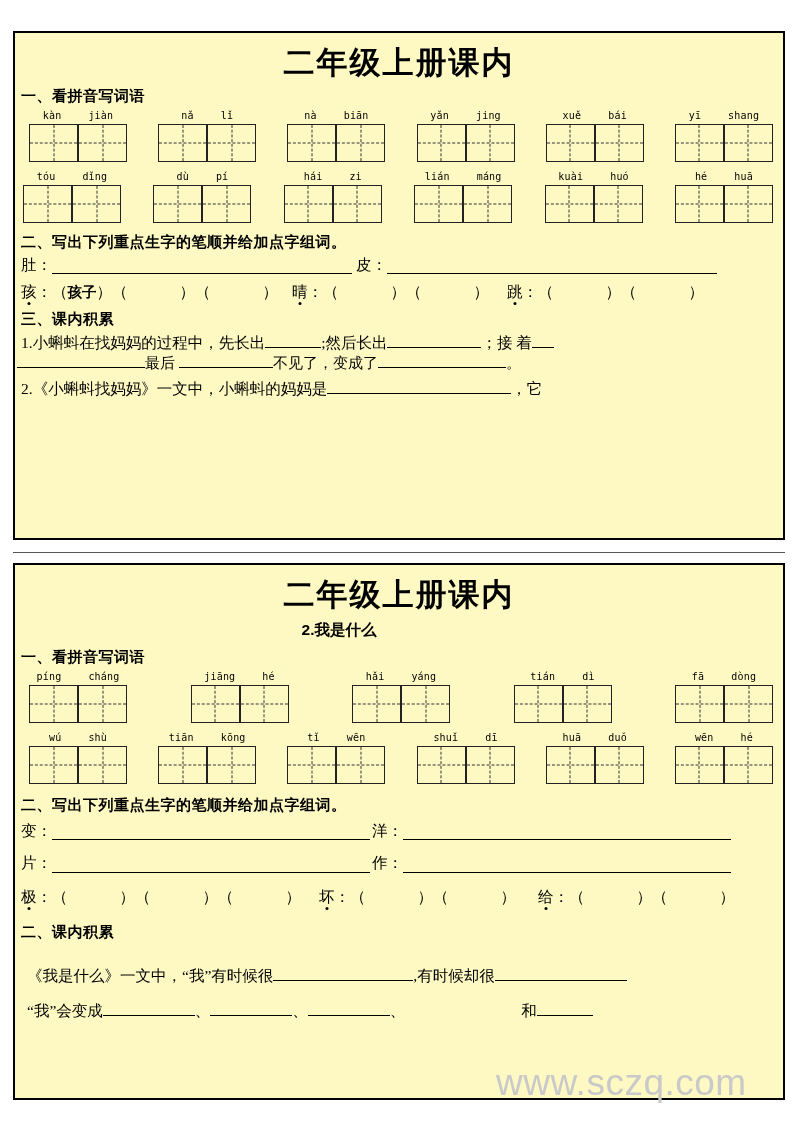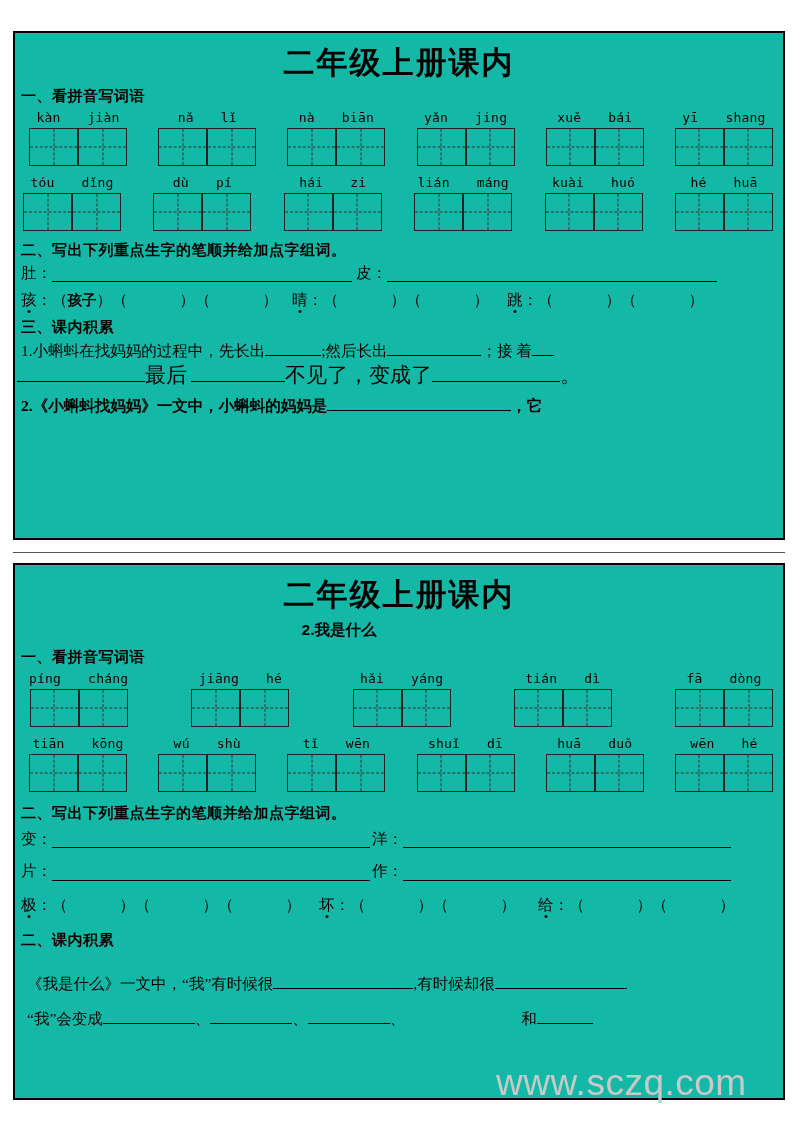--- a/index.html
+++ b/index.html
@@ -5,21 +5,21 @@
   html,body{margin:0;padding:0;}
   body{
     width:800px;height:1131px;background:#ffffff;
     font-family:"Liberation Serif","DejaVu Serif",serif;
     color:#000;position:relative;overflow:hidden;
   }
   .page{position:absolute;left:0;top:0;width:800px;height:1131px;}
 
   .sheet{
     position:absolute;left:13px;width:772px;
-    border:2.5px solid #000;box-sizing:border-box;background:#14b8a6;
+    border:2.5px solid #000;box-sizing:border-box;background:#fef9c3;
   }
   #sheet-1{top:31px;height:509px;}
   #sheet-2{top:563px;height:537px;}
 
   .sheet-divider{
     position:absolute;left:13px;width:772px;height:0;
     border-top:1.4px solid #555;top:552px;
   }
 
   .title{
@@ -36,21 +36,21 @@
     font-size:15px;font-weight:bold;
     font-family:"Liberation Sans","DejaVu Sans",sans-serif;
     margin:7px 0 2px 6px;letter-spacing:0.5px;
   }
 
   
   .py-row{display:flex;justify-content:space-between;padding:0 10px 0 14px;margin-top:4px;}
   .py-cell{display:flex;flex-direction:column;align-items:center;}
   .py-text{
     font-family:"DejaVu Sans Mono","Liberation Mono",monospace;
-    font-size:13px;letter-spacing:0.2px;white-space:nowrap;
+    font-size:10px;letter-spacing:0.2px;white-space:nowrap;
     margin-bottom:3px;display:flex;gap:27px;align-items:center;
   }
   .grid{display:flex;}
   .gcell{
     width:49px;height:38px;border:1.15px solid #222;
     box-sizing:border-box;position:relative;
   }
   .gcell + .gcell{border-left:none;}
   .grid .gcell:last-child{border-left:1.15px solid #222;}
   .gcell::before{
@@ -71,21 +71,21 @@
   .ul-thin{border-bottom:1.2px solid #000;display:inline-block;height:14px;}
   .dotchar{position:relative;display:inline-block;}
   .dotchar::after{
     content:"";position:absolute;left:50%;bottom:-3px;width:3px;height:3px;
     background:#000;border-radius:50%;transform:translateX(-50%);
   }
   .paren{display:inline-block;}
   .ans{font-weight:bold;font-family:"Liberation Sans","DejaVu Sans",sans-serif;font-size:14.5px;}
 
   .acc-line{font-size:15.5px;line-height:1.5;margin:1px 0 0 6px;white-space:nowrap;}
-  .acc-line2{font-size:21px;line-height:1.5;margin:-2px 0 0 2px;white-space:nowrap;}
+  .acc-line2{font-size:15px;line-height:1.5;margin:-2px 0 0 2px;white-space:nowrap;}
 
   .wm{
     position:absolute;left:496px;top:1062px;
     font-family:"Liberation Sans","DejaVu Sans",sans-serif;
     font-size:37px;color:#c9c9c9;letter-spacing:0.5px;
     white-space:nowrap;pointer-events:none;
   }
 
   .sp{display:inline-block;}
 </style>
@@ -256,21 +256,21 @@
 
     <div class="sec-head" style="margin-top:8px;">三、课内积累</div>
 
     <div class="acc-line">
       <span>1.小蝌蚪在找妈妈的过程中，先长出</span><span class="ul-thin" style="width:56px;"></span><span>;然后长出</span><span class="ul-thin" style="width:94px;"></span><span>；接 着</span><span class="ul-thin" style="width:22px;"></span>
     </div>
     <div class="acc-line2">
       <span class="ul-thin" style="width:128px;"></span><span>最后</span><span class="ul-thin" style="width:94px;margin-left:4px;"></span><span>不见了，变成了</span><span class="ul-thin" style="width:128px;"></span><span>。</span>
     </div>
 
-    <div class="acc-line" style="margin-top:2px;font-weight:bold;">
+    <div class="acc-line" style="margin-top:2px;">
       <span> 2.《小蝌蚪找妈妈》一文中，小蝌蚪的妈妈是</span><span class="ul-thin" style="width:184px;"></span><span>，它</span>
     </div>
 
   </div>
 
   <div class="sheet-divider"></div>
 
   <div class="sheet" id="sheet-2">
 
     <div class="title">二年级上册课内</div>
@@ -326,40 +326,40 @@
         <div class="grid">
           <div class="gcell"></div>
           <div class="gcell"></div>
         </div>
       </div>
     </div>
 
     <div class="py-row" style="margin-top:9px;">
       <div class="py-cell">
         <div class="py-text">
+          <span>wú</span>
+          <span>shù</span>
+        </div>
+        <div class="grid">
+          <div class="gcell"></div>
+          <div class="gcell"></div>
+        </div>
+      </div>
+      <div class="py-cell">
+        <div class="py-text">
           <span>tiān</span>
           <span>kōng</span>
         </div>
         <div class="grid">
           <div class="gcell"></div>
           <div class="gcell"></div>
         </div>
       </div>
       <div class="py-cell">
         <div class="py-text">
-          <span>wú</span>
-          <span>shù</span>
-        </div>
-        <div class="grid">
-          <div class="gcell"></div>
-          <div class="gcell"></div>
-        </div>
-      </div>
-      <div class="py-cell">
-        <div class="py-text">
           <span>tǐ</span>
           <span>wēn</span>
         </div>
         <div class="grid">
           <div class="gcell"></div>
           <div class="gcell"></div>
         </div>
       </div>
       <div class="py-cell">
         <div class="py-text">

